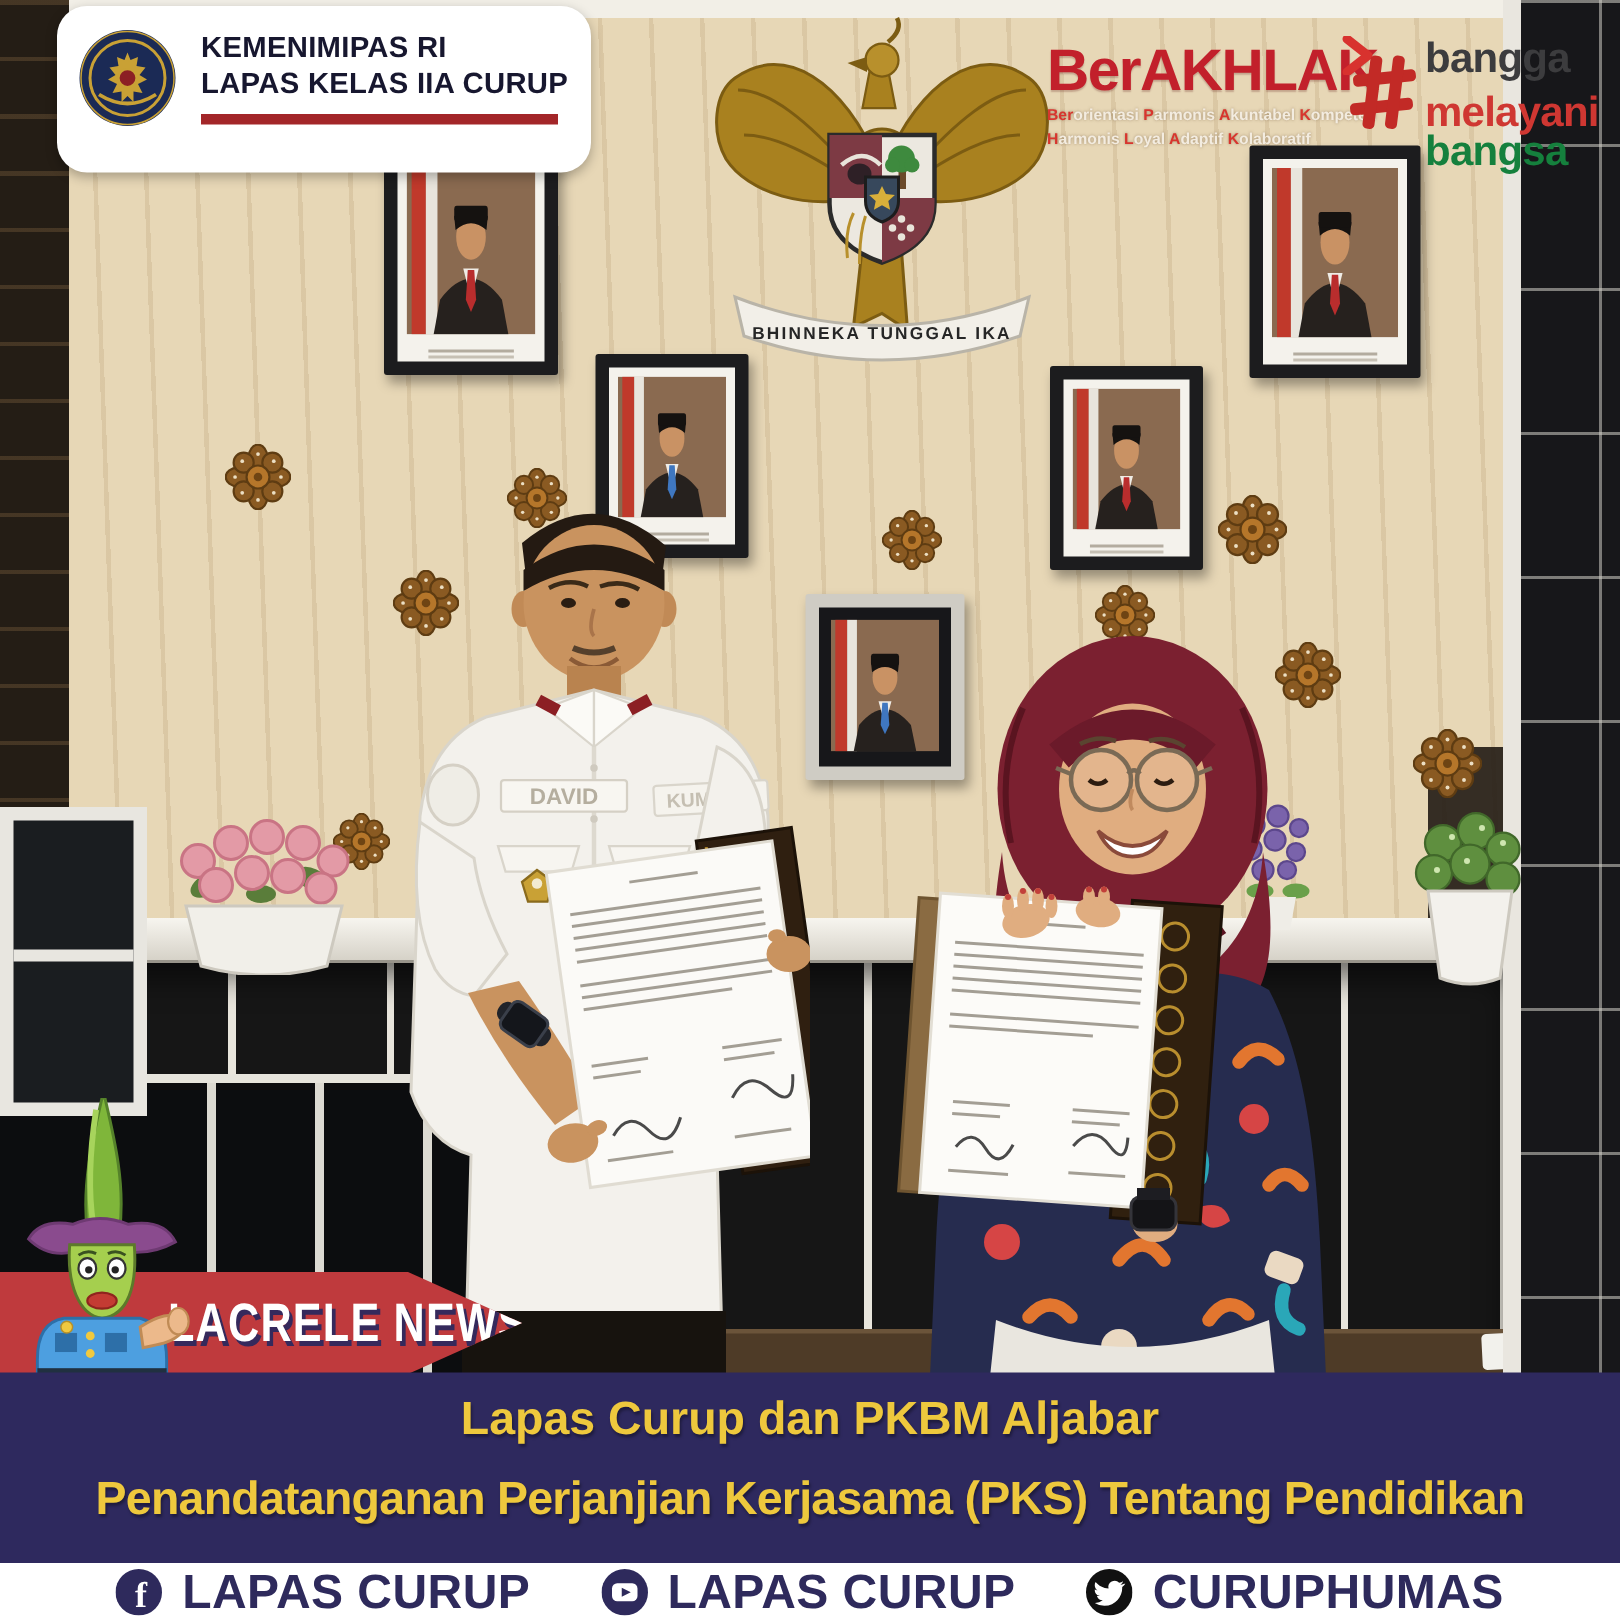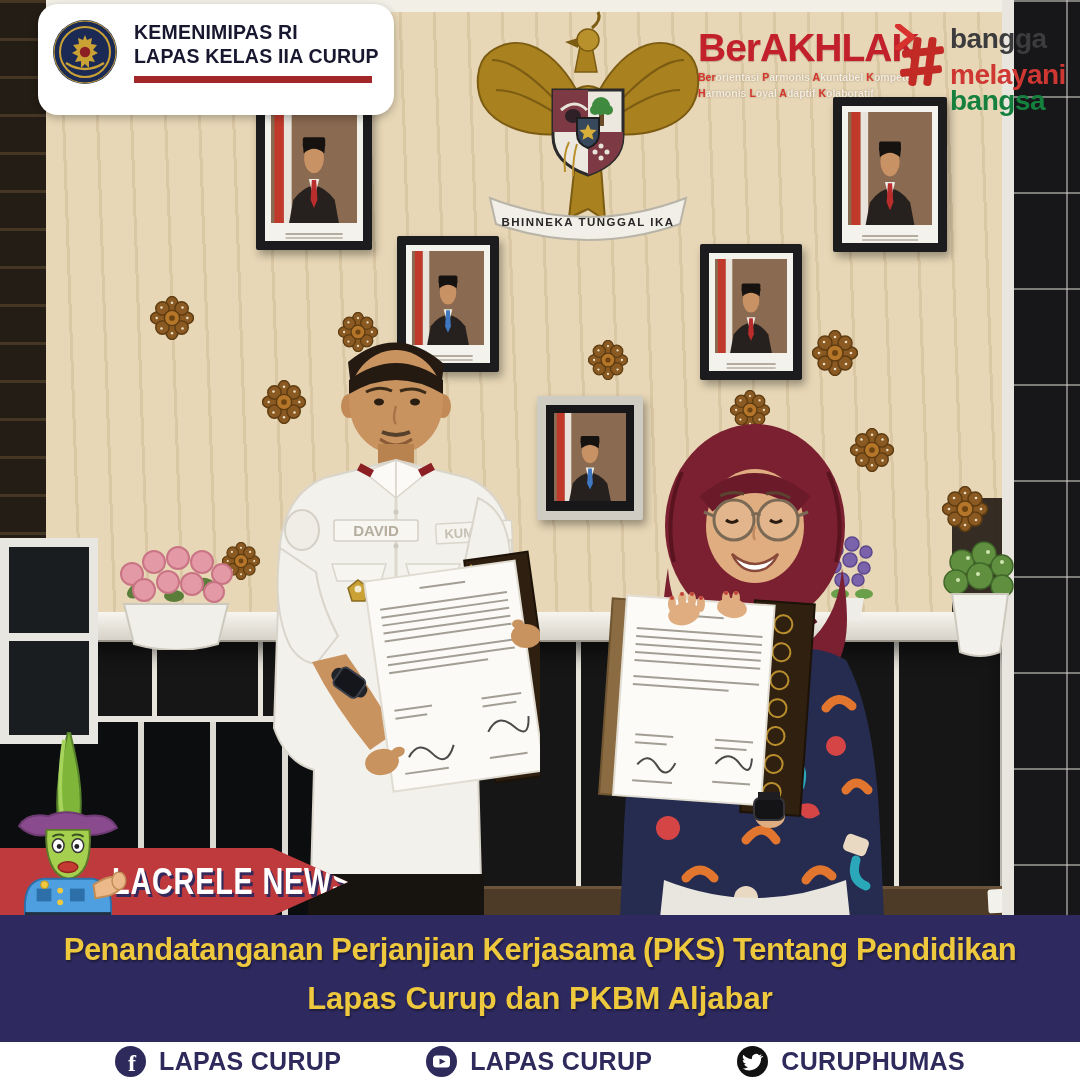--- a/index.html
+++ b/index.html
@@ -82,21 +82,21 @@
   .band{left:0;top:915px;width:1080px;height:127px;background:#2e295e;}
   .band .h{width:100%;text-align:center;color:#eec83d;font-weight:800;white-space:nowrap;
     text-shadow:1px 2px 2px rgba(0,0,0,.35);}
   .band .h1{margin-top:17px;font-size:31px;letter-spacing:-.5px;}
   .band .h2{margin-top:13px;font-size:31px;}
 
   
   .footer{left:0;top:1042px;width:1080px;height:38px;background:#fff;display:flex;align-items:center;
     justify-content:space-evenly;padding:0 30px;}
   .soc{display:flex;align-items:center;gap:13px;}
-  .soc .h{font-size:25px;font-weight:800;color:#2e2a5c;letter-spacing:.3px;white-space:nowrap;}
+  .soc .h{font-size:32px;font-weight:800;color:#2e2a5c;letter-spacing:.3px;white-space:nowrap;}
   .acr-r{color:#d8352e;} .acr-w{color:#f3ece0;}
 </style>
 </head>
 <body>
 
 <svg width="0" height="0" style="position:absolute">
   <defs>
     <symbol id="sym-rosette" viewBox="0 0 46 46">
       <g fill="#8a5a22" stroke="#5e3c12" stroke-width="1.5">
         <ellipse cx="23" cy="9" rx="6.5" ry="8.5"></ellipse>
@@ -575,22 +575,22 @@
       <rect x="62" y="160" width="15" height="13" fill="#2d6fa8"></rect>
     <circle cx="52" cy="162" r="3" fill="#f0c93f"></circle>
       <circle cx="52" cy="174" r="3" fill="#f0c93f"></circle>
     <circle cx="36" cy="156" r="4" fill="#f0c93f" stroke="#b5902a" stroke-width="1"></circle>
     <path d="M86,156 C98,148 108,146 114,150 L114,160 C106,168 96,168 88,170 Z" fill="#ecb98b" stroke="#c08b55" stroke-width="2"></path>
     <ellipse cx="112" cy="152" rx="7" ry="9" fill="#ecb98b" stroke="#c08b55" stroke-width="1.5"></ellipse>
     <rect x="16" y="184" width="88" height="6" fill="#203040"></rect>
   </svg>
 
   <div class="abs band">
+    <div class="h h2">Lapas Curup dan PKBM Aljabar</div>
     <div class="h h1">Penandatanganan Perjanjian Kerjasama (PKS) Tentang Pendidikan</div>
-    <div class="h h2">Lapas Curup dan PKBM Aljabar</div>
   </div>
 
   <div class="abs footer">
     <div class="soc">
       <svg width="31" height="31" viewBox="0 0 31 31">
         <circle cx="15.5" cy="15.5" r="15.5" fill="#2e2a5c"></circle>
         <text x="17" y="25" text-anchor="middle" font-size="24" font-weight="bold" fill="#fff" font-family="Liberation Serif, serif">f</text>
       </svg>
       <span class="h">LAPAS CURUP</span>
     </div>

